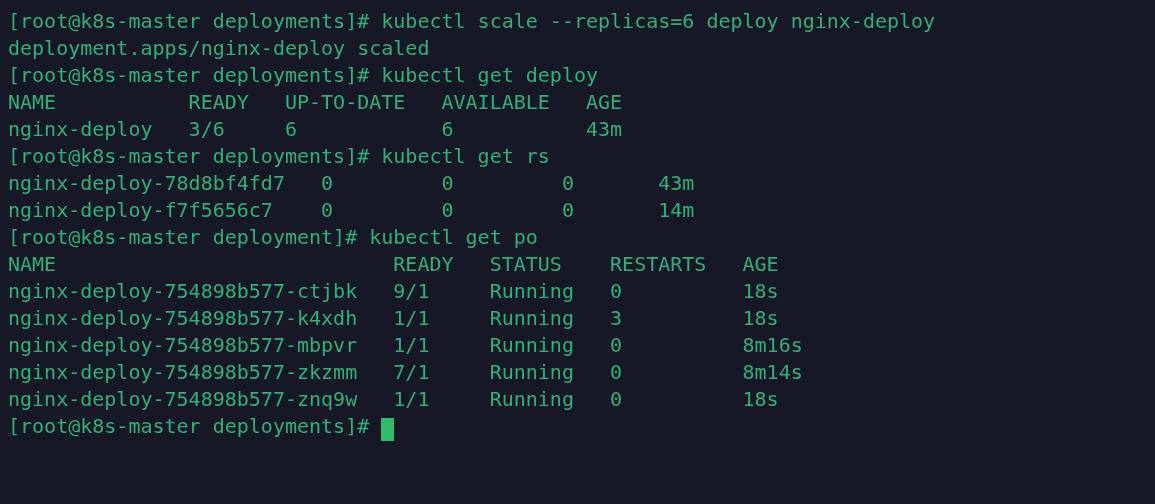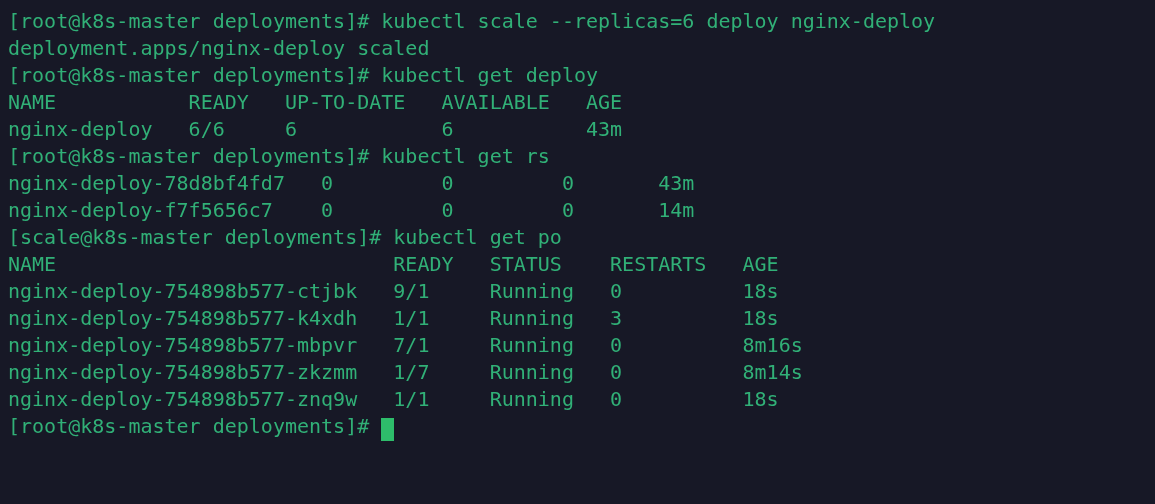--- a/index.html
+++ b/index.html
@@ -42,25 +42,25 @@
   }
 </style>
 </head>
 <body>
 
 <div class="terminal">
   <div class="line">[root@k8s-master deployments]# kubectl scale --replicas=6 deploy nginx-deploy</div>
   <div class="line">deployment.apps/nginx-deploy scaled</div>
   <div class="line">[root@k8s-master deployments]# kubectl get deploy</div>
   <div class="line">NAME           READY   UP-TO-DATE   AVAILABLE   AGE</div>
-  <div class="line">nginx-deploy   6/6     6            6           43m</div>
+  <div class="line">nginx-deploy   3/6     6            6           43m</div>
   <div class="line">[root@k8s-master deployments]# kubectl get rs</div>
   <div class="line">nginx-deploy-78d8bf4fd7   0         0         0       43m</div>
   <div class="line">nginx-deploy-f7f5656c7    0         0         0       14m</div>
-  <div class="line">[scale@k8s-master deployments]# kubectl get po</div>
+  <div class="line">[root@k8s-master deployment]# kubectl get po</div>
   <div class="line">NAME                            READY   STATUS    RESTARTS   AGE</div>
   <div class="line">nginx-deploy-754898b577-ctjbk   9/1     Running   0          18s</div>
   <div class="line">nginx-deploy-754898b577-k4xdh   1/1     Running   3          18s</div>
-  <div class="line">nginx-deploy-754898b577-mbpvr   7/1     Running   0          8m16s</div>
-  <div class="line">nginx-deploy-754898b577-zkzmm   1/7     Running   0          8m14s</div>
+  <div class="line">nginx-deploy-754898b577-mbpvr   1/1     Running   0          8m16s</div>
+  <div class="line">nginx-deploy-754898b577-zkzmm   7/1     Running   0          8m14s</div>
   <div class="line">nginx-deploy-754898b577-znq9w   1/1     Running   0          18s</div>
   <div class="line"><span>[root@k8s-master deployments]# </span><span class="cursor"></span></div>
 </div>
 
 </body></html>

